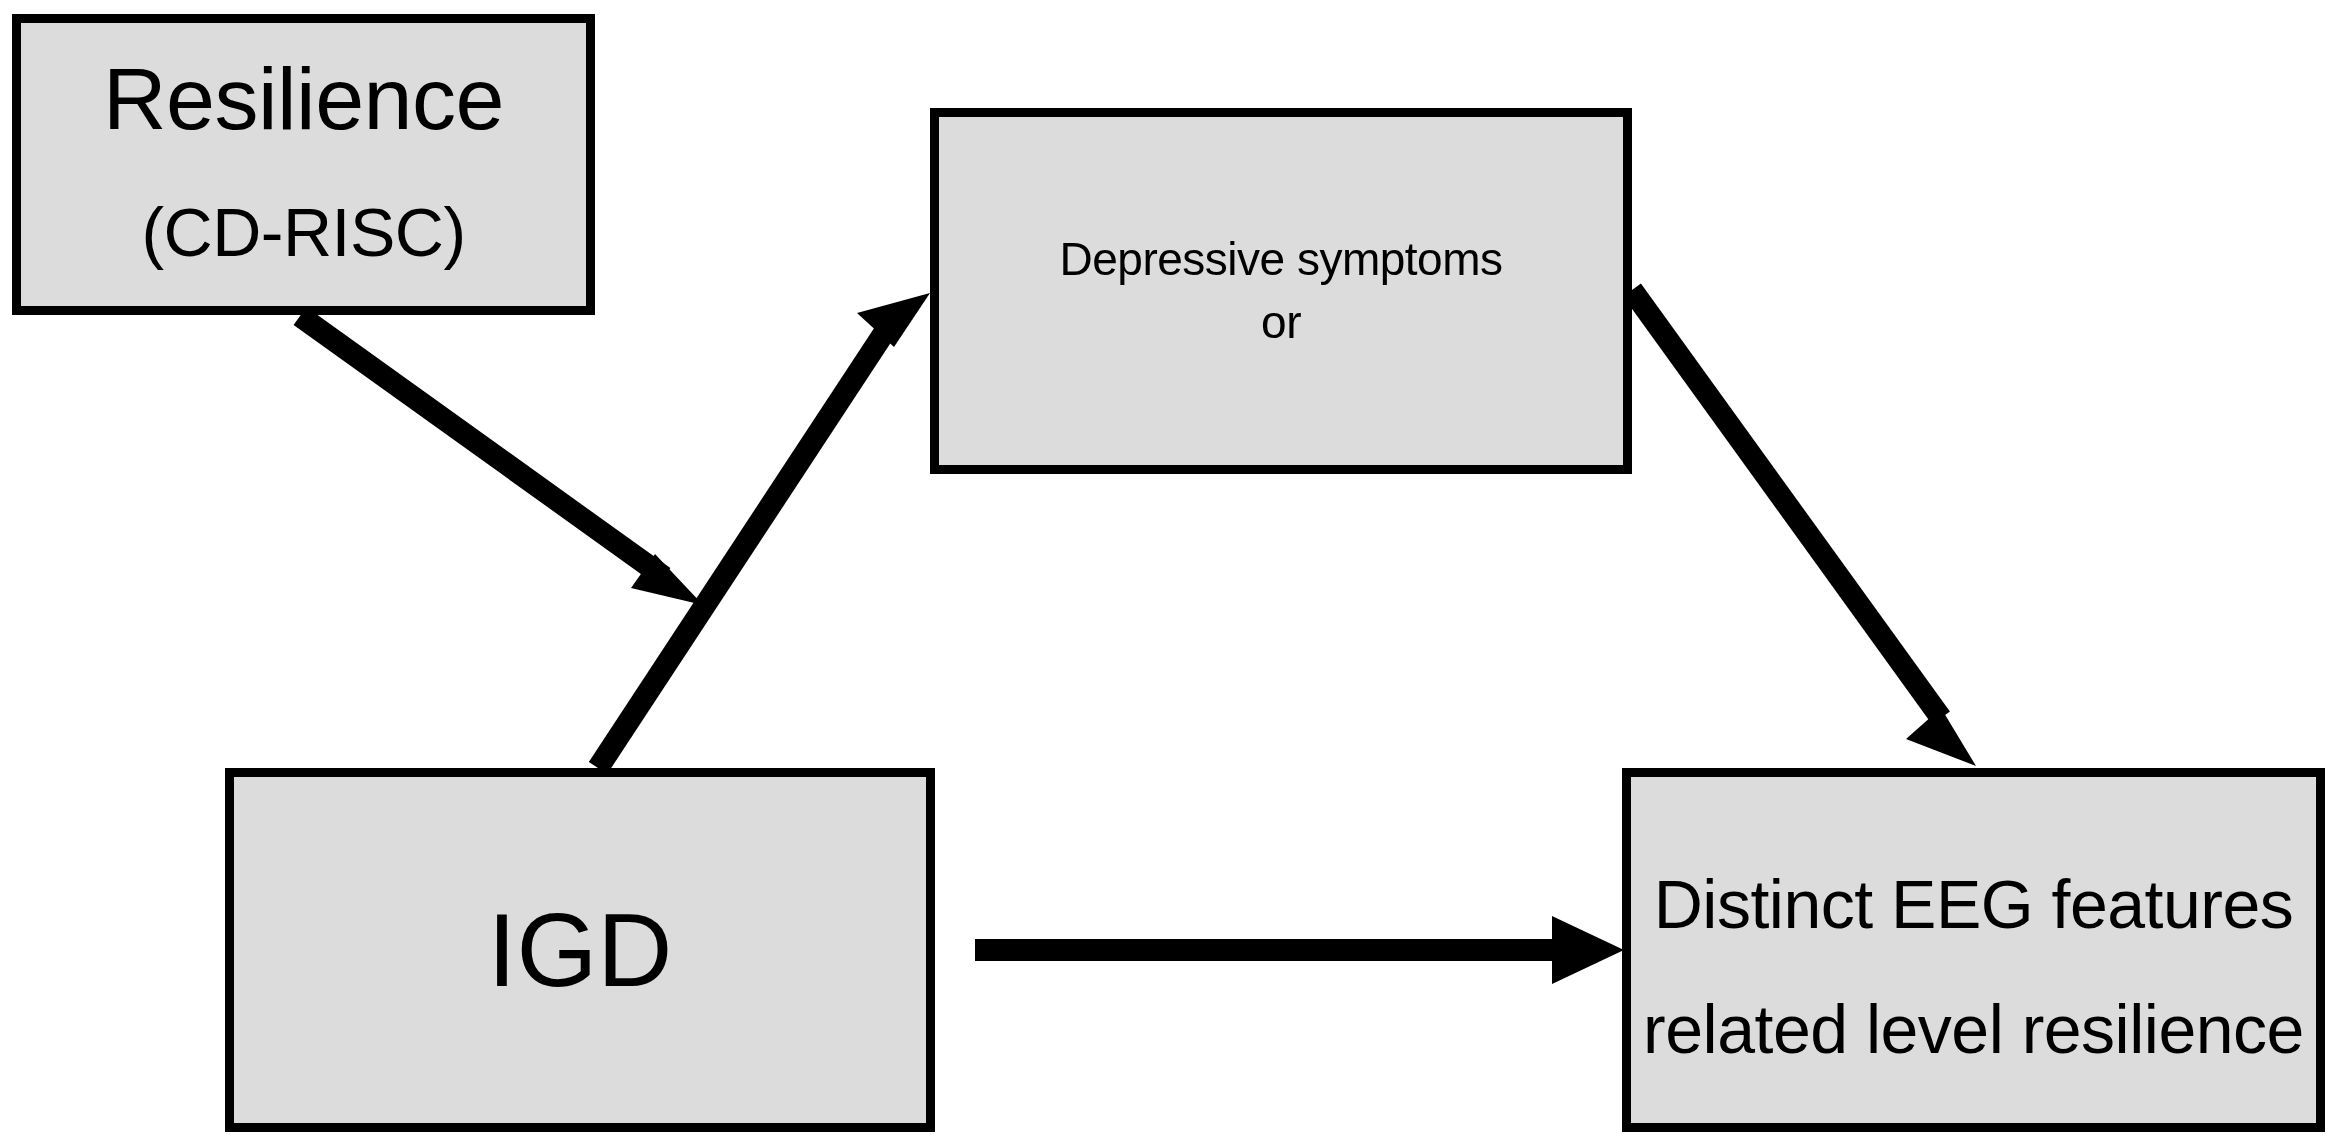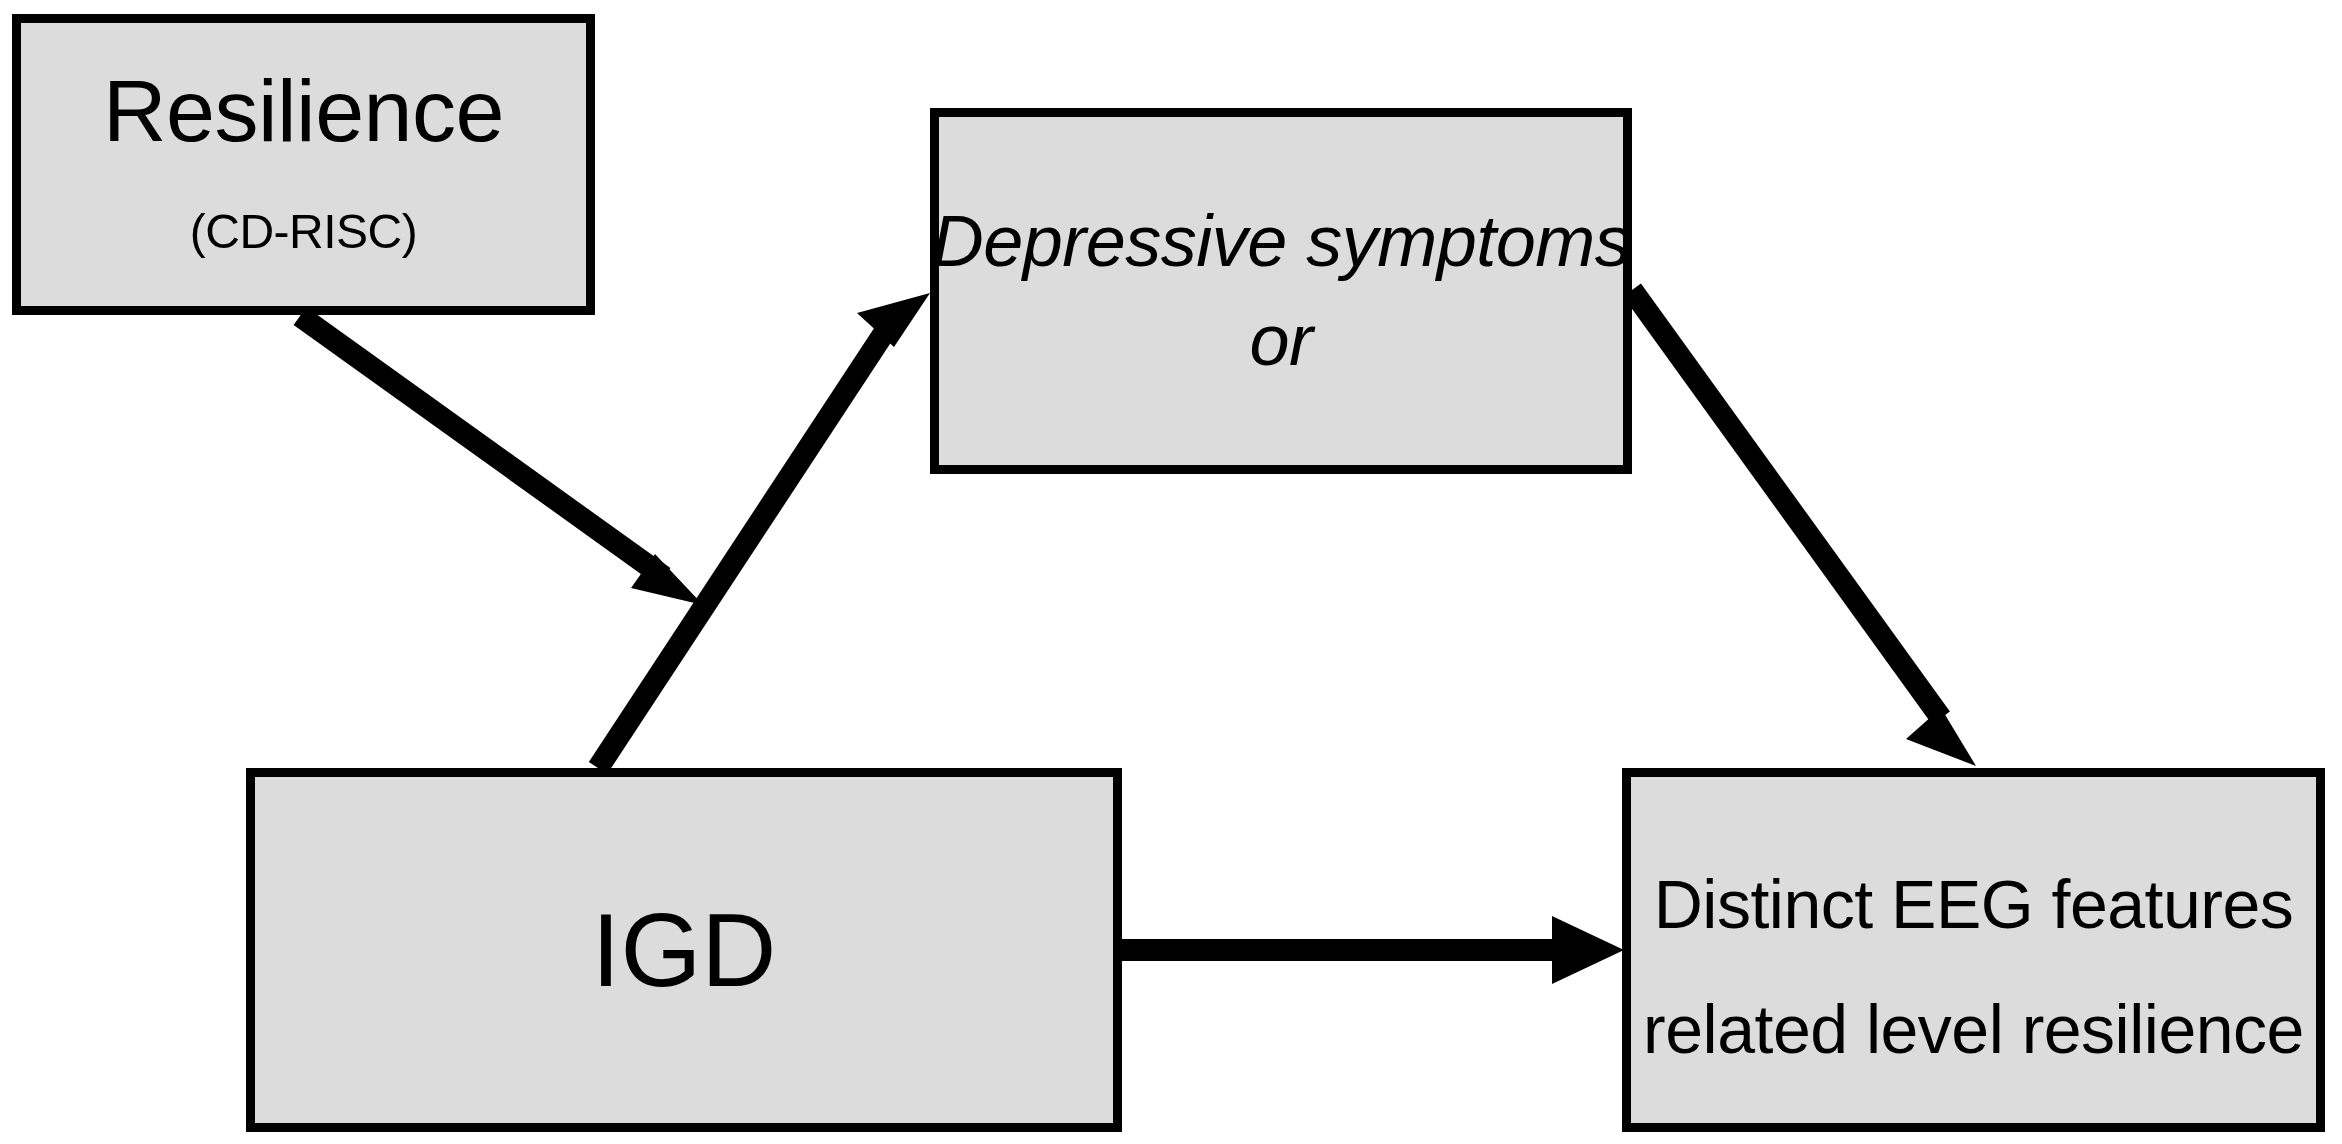--- a/index.html
+++ b/index.html
@@ -51,42 +51,41 @@
     top: 14px;
     width: 583px;
     height: 301px;
     gap: 48px;
   }
   #node-resilience .line-main {
     font-size: 88px;
     line-height: 1.0;
   }
   #node-resilience .line-sub {
-    font-size: 48px;
+    font-size: 68px;
     line-height: 1.22;
   }
 
   
   #node-depressive {
     left: 930px;
     top: 108px;
     width: 702px;
     height: 366px;
   }
   #node-depressive .line {
-    font-size: 72px;
+    font-size: 46px;
     line-height: 1.38;
-    font-style: italic;
   }
 
   
   #node-igd {
-    left: 246px;
+    left: 225px;
     top: 768px;
-    width: 876px;
+    width: 710px;
     height: 364px;
   }
   #node-igd .line {
     font-size: 104px;
     line-height: 1.0;
     letter-spacing: 0px;
   }
 
   
   #node-eeg {

